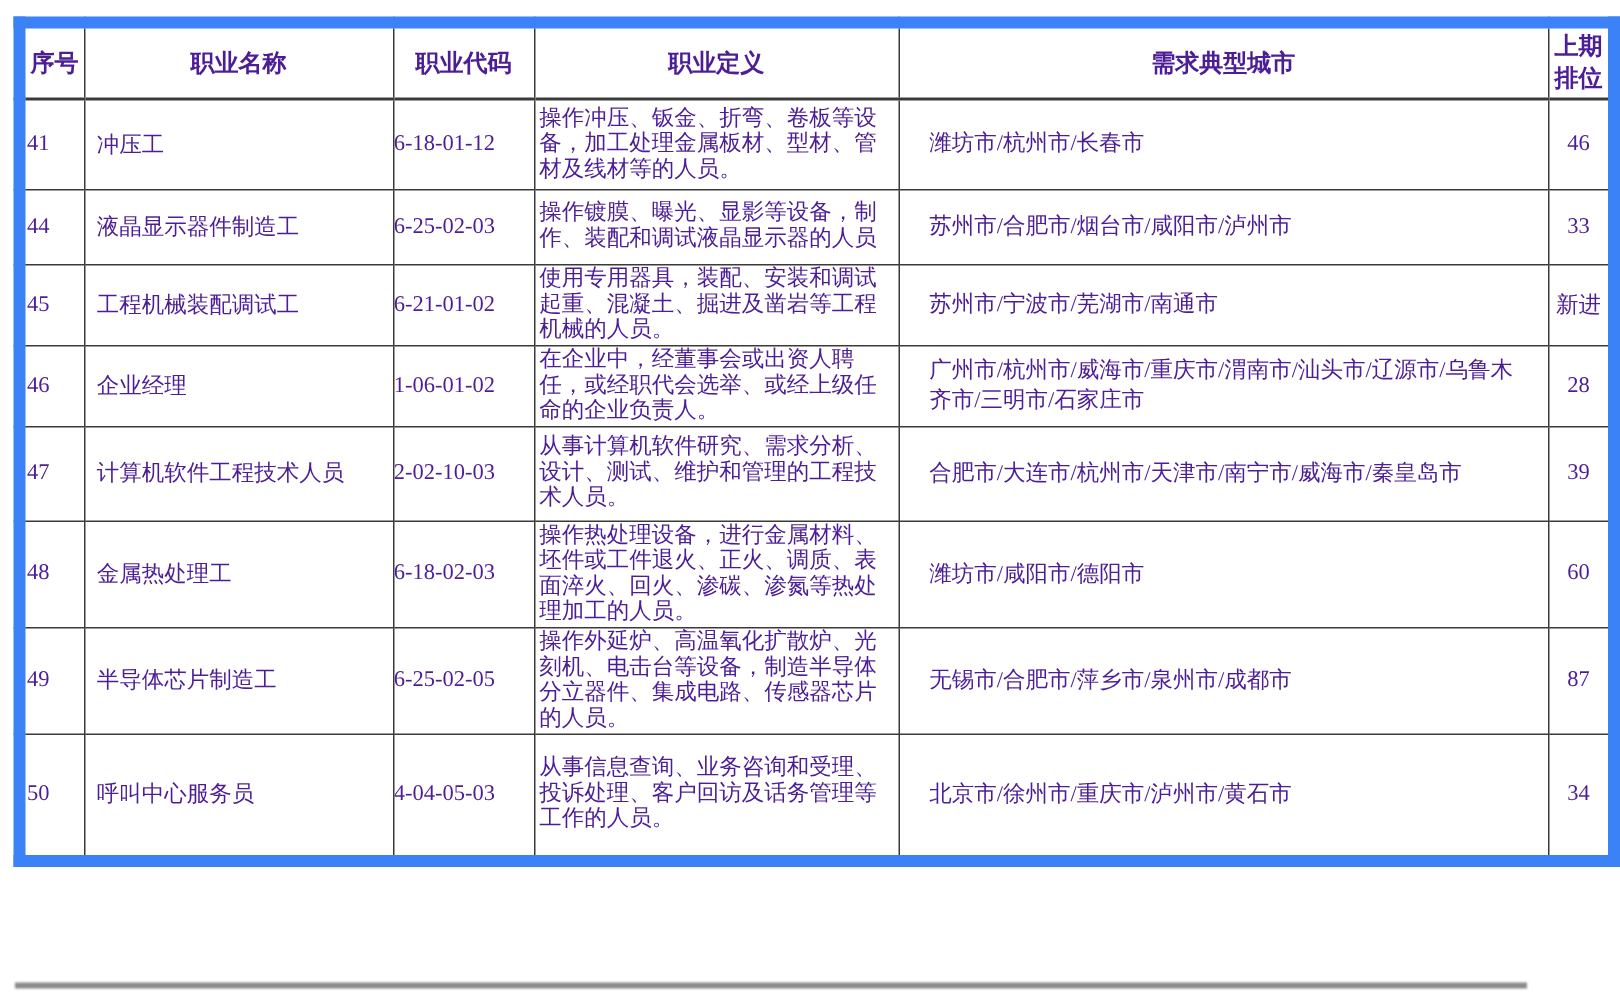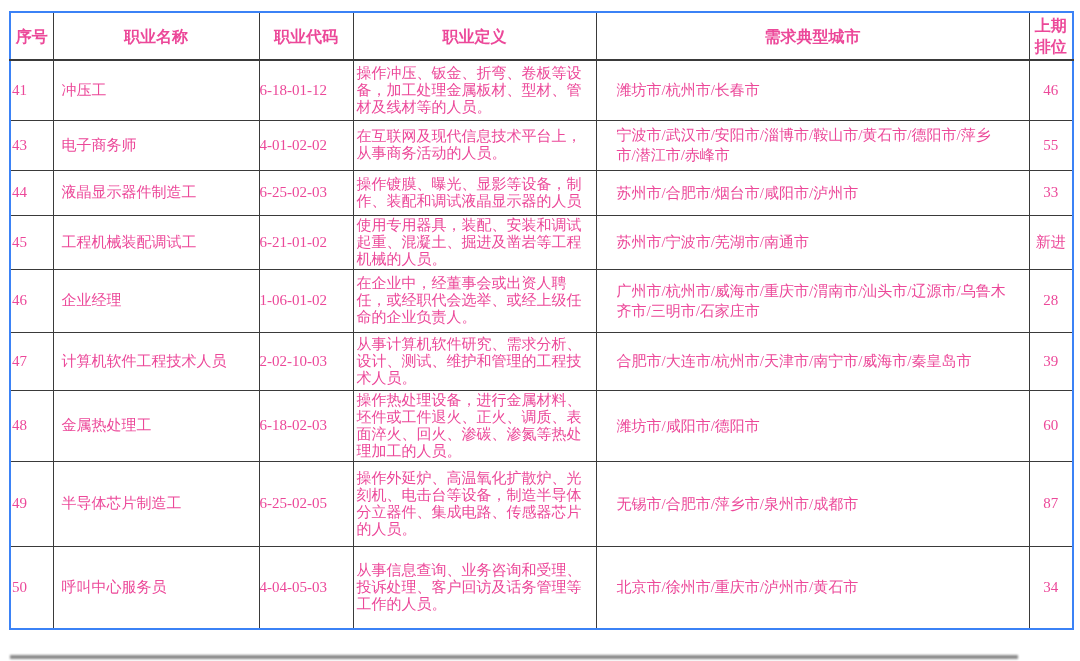--- a/index.html
+++ b/index.html
@@ -10,22 +10,22 @@
     overflow: hidden;
     position: relative;
   }
   .doc-page { position: absolute; inset: 0; background: #ffffff; }
 
   table.occ-table {
     position: absolute; left: 9px; top: 11px;
     width: 1063px;
     border-collapse: collapse;
     table-layout: fixed;
-    color: #ec4899;
-    border: 2px solid #3b82f6;
+    color: #4c1d95;
+    border: 8px solid #3b82f6;
   }
   .occ-table th, .occ-table td {
     border: 1px solid #3a3a3a;
     overflow: hidden;
   }
   .occ-table thead th {
     font-size: 16px;
     font-weight: bold;
     text-align: center;
     vertical-align: middle;
@@ -91,28 +91,20 @@
     <tbody>
         <tr>
           <td class="col-index">41</td>
           <td class="col-name">冲压工</td>
           <td class="col-code">6-18-01-12</td>
           <td class="col-def">操作冲压、钣金、折弯、卷板等设备，加工处理金属板材、型材、管材及线材等的人员。</td>
           <td class="col-cities">潍坊市/杭州市/长春市</td>
           <td class="col-rank">46</td>
         </tr>
         <tr>
-          <td class="col-index">43</td>
-          <td class="col-name">电子商务师</td>
-          <td class="col-code">4-01-02-02</td>
-          <td class="col-def">在互联网及现代信息技术平台上，从事商务活动的人员。</td>
-          <td class="col-cities">宁波市/武汉市/安阳市/淄博市/鞍山市/黄石市/德阳市/萍乡市/潜江市/赤峰市</td>
-          <td class="col-rank">55</td>
-        </tr>
-        <tr>
           <td class="col-index">44</td>
           <td class="col-name">液晶显示器件制造工</td>
           <td class="col-code">6-25-02-03</td>
           <td class="col-def">操作镀膜、曝光、显影等设备，制作、装配和调试液晶显示器的人员</td>
           <td class="col-cities">苏州市/合肥市/烟台市/咸阳市/泸州市</td>
           <td class="col-rank">33</td>
         </tr>
         <tr>
           <td class="col-index">45</td>
           <td class="col-name">工程机械装配调试工</td>

